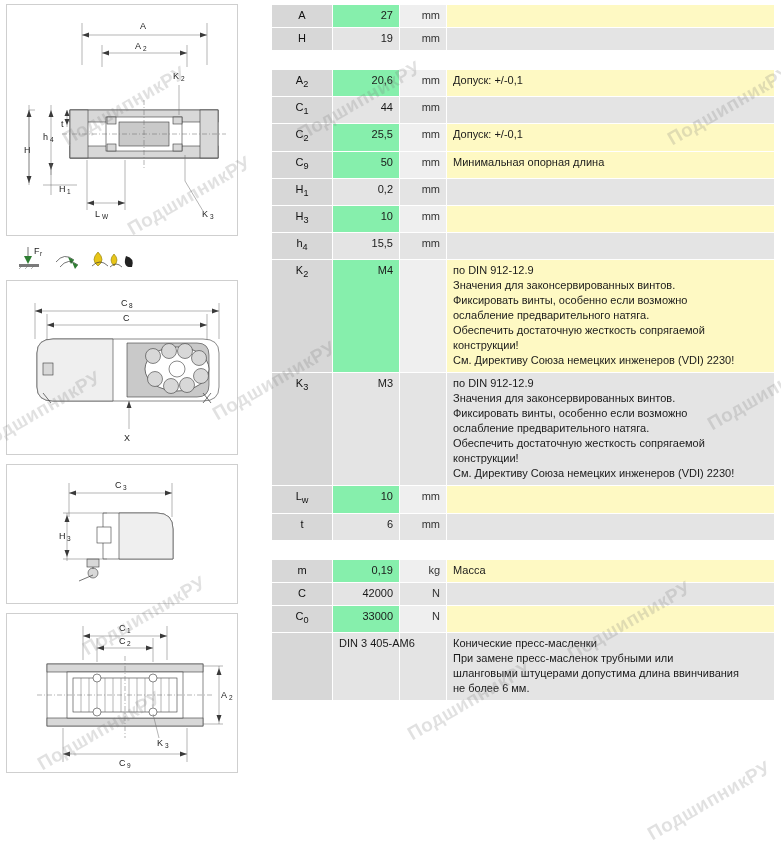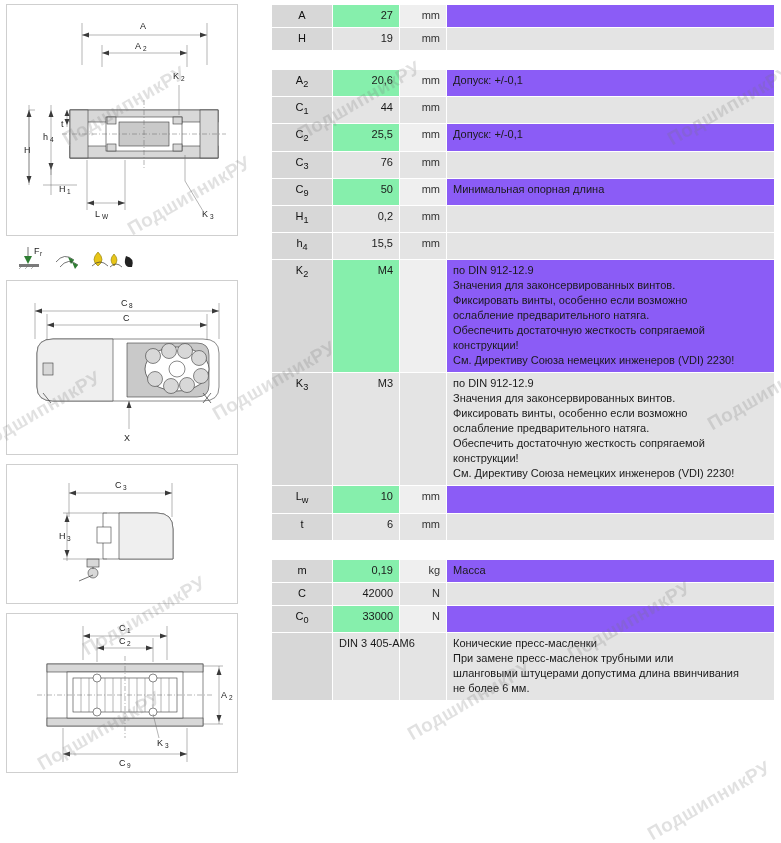--- a/index.html
+++ b/index.html
@@ -83,21 +83,21 @@
     padding-right: 4px;
   }
   td.unit {
     width: 34px;
     text-align: right;
     background: #efefef;
     padding-left: 4px;
     color: #333;
   }
   td.note {
-    background: #8b5cf6;
+    background: #fef9c3;
     text-align: left;
   }
   tr.alt td.val, tr.alt td.unit, tr.alt td.note { background: #e4e4e4; }
   .note-line { display: block; }
 
   
   .wm {
     position: absolute;
     color: rgba(120,120,120,0.22);
     font-size: 19px;
@@ -415,35 +415,35 @@
           <td class="val">44</td>
           <td class="unit">mm</td>
           <td class="note"></td>
         </tr>
         <tr>
           <td class="sym"><span>C</span><sub>2</sub></td>
           <td class="val">25,5</td>
           <td class="unit">mm</td>
           <td class="note">Допуск: +/-0,1</td>
         </tr>
-        <tr class="alt">
-          <td class="sym"><span>C</span><sub>3</sub></td>
-          <td class="val">76</td>
-          <td class="unit">mm</td>
-          <td class="note"></td>
-        </tr>
         <tr>
           <td class="sym"><span>C</span><sub>9</sub></td>
           <td class="val">50</td>
           <td class="unit">mm</td>
           <td class="note">Минимальная опорная длина</td>
         </tr>
         <tr class="alt">
           <td class="sym"><span>H</span><sub>1</sub></td>
           <td class="val">0,2</td>
+          <td class="unit">mm</td>
+          <td class="note"></td>
+        </tr>
+        <tr>
+          <td class="sym"><span>H</span><sub>3</sub></td>
+          <td class="val">10</td>
           <td class="unit">mm</td>
           <td class="note"></td>
         </tr>
         <tr class="alt">
           <td class="sym"><span>h</span><sub>4</sub></td>
           <td class="val">15,5</td>
           <td class="unit">mm</td>
           <td class="note"></td>
         </tr>
         <tr>

